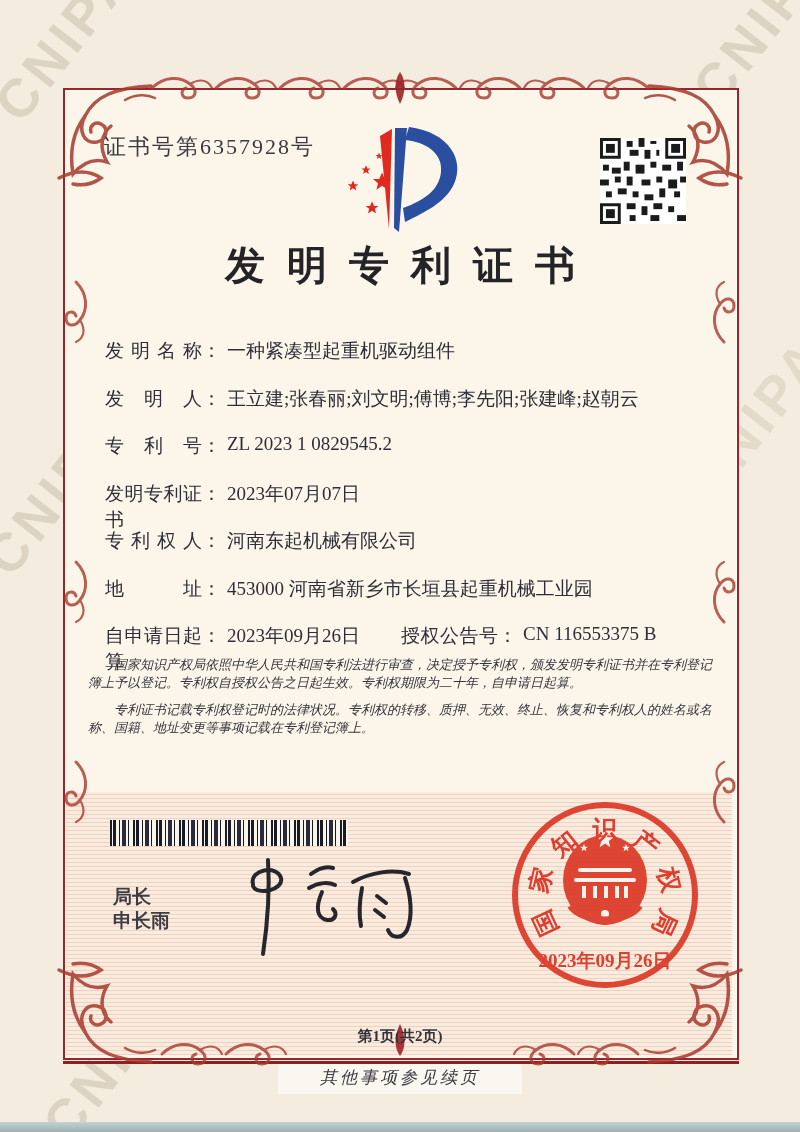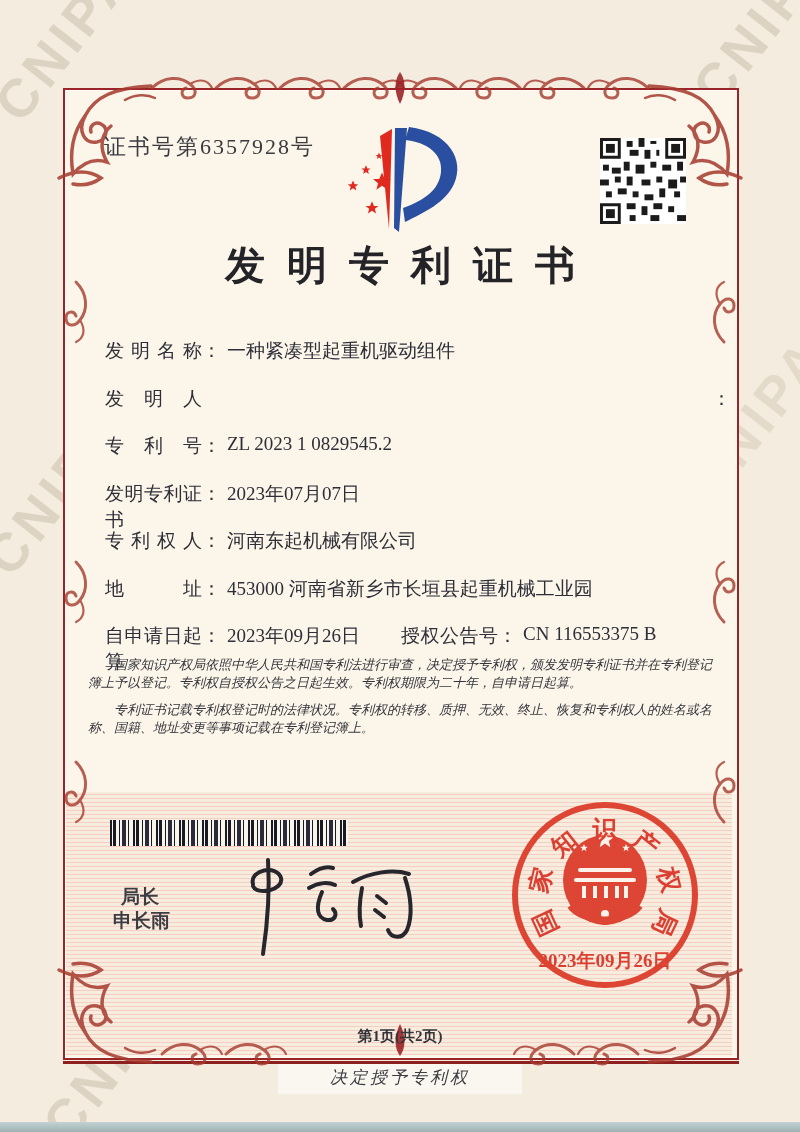--- a/index.html
+++ b/index.html
@@ -36,21 +36,21 @@
   .half{display:flex;width:296px;flex:none;}
   .half2{display:flex;flex:1;}
   #paras{left:88px;top:656px;width:630px;font-size:13px;line-height:18px;color:#34343c;font-style:italic;}
   #paras p{margin:0 0 9px 0;text-indent:2em;}
   #barcode{left:110px;top:820px;width:238px;height:26px;
      background:repeating-linear-gradient(90deg,
        #1a1a24 0 2px,#f8f5ec 2px 3px,#1a1a24 3px 6px,#f8f5ec 6px 9px,
        #1a1a24 9px 10px,#f8f5ec 10px 12px,#2a2a3a 12px 16px,#f8f5ec 16px 18px,
        #1a1a24 18px 19px,#f8f5ec 19px 23px);}
   #signer-title{left:113px;top:884px;font-family:"Liberation Sans","DejaVu Sans",sans-serif;
-     font-weight:bold;font-size:19px;color:#3c3c42;margin-left:8px;}
+     font-weight:bold;font-size:19px;color:#3c3c42;}
   #signer-name{left:113px;top:908px;font-family:"Liberation Sans","DejaVu Sans",sans-serif;
      font-weight:bold;font-size:19px;color:#3c3c42;}
   #signature{left:225px;top:852px;}
   #page-footer{left:0;top:1027px;width:800px;text-align:center;font-size:15px;font-weight:bold;color:#33333a;}
   #note-bg{left:278px;top:1064px;width:244px;height:30px;background:rgba(255,255,255,.55);z-index:3;}
   #continuation{left:0;top:1066px;width:800px;text-align:center;font-size:17px;font-style:italic;
      letter-spacing:3px;color:#3b3b40;z-index:4;}
   #bottom-strip{left:0;top:1122px;width:800px;height:10px;background:linear-gradient(#c3d2d2,#9db1b3);z-index:5;}
 
   
@@ -190,20 +190,21 @@
   <div class="abs" id="title">发明专利证书</div>
 
   <div class="abs row" style="top:338px">
     <span class="lab">发明名称</span>
       <span class="colon">：</span>
       <span class="val">一种紧凑型起重机驱动组件</span>
   </div>
   <div class="abs row" style="top:386px">
     <span class="lab">发明人</span>
       <span class="colon">：</span>
+      <span class="val">王立建;张春丽;刘文明;傅博;李先阳;张建峰;赵朝云</span>
   </div>
   <div class="abs row" style="top:433px">
     <span class="lab">专利号</span>
       <span class="colon">：</span>
       <span class="val">ZL 2023 1 0829545.2</span>
   </div>
   <div class="abs row" style="top:481px">
     <span class="lab">发明专利证书</span>
       <span class="colon">：</span>
       <span class="val">2023年07月07日</span>
@@ -282,16 +283,16 @@
         <span style="transform: translate(-50%, -50%) rotate(0deg) translateY(-66px);">识</span>
         <span style="transform: translate(-50%, -50%) rotate(38.3333deg) translateY(-66px);">产</span>
         <span style="transform: translate(-50%, -50%) rotate(76.6667deg) translateY(-66px);">权</span>
         <span style="transform: translate(-50%, -50%) rotate(115deg) translateY(-66px);">局</span>
       </div>
     <div id="seal-date">2023年09月26日</div>
   </div>
 
   <div class="abs" id="page-footer">第1页(共2页)</div>
   <div class="abs" id="note-bg"></div>
-  <div class="abs" id="continuation">决定授予专利权</div>
+  <div class="abs" id="continuation">其他事项参见续页</div>
   <div class="abs" id="bottom-strip"></div>
 
 </div>
 
 </body></html>

